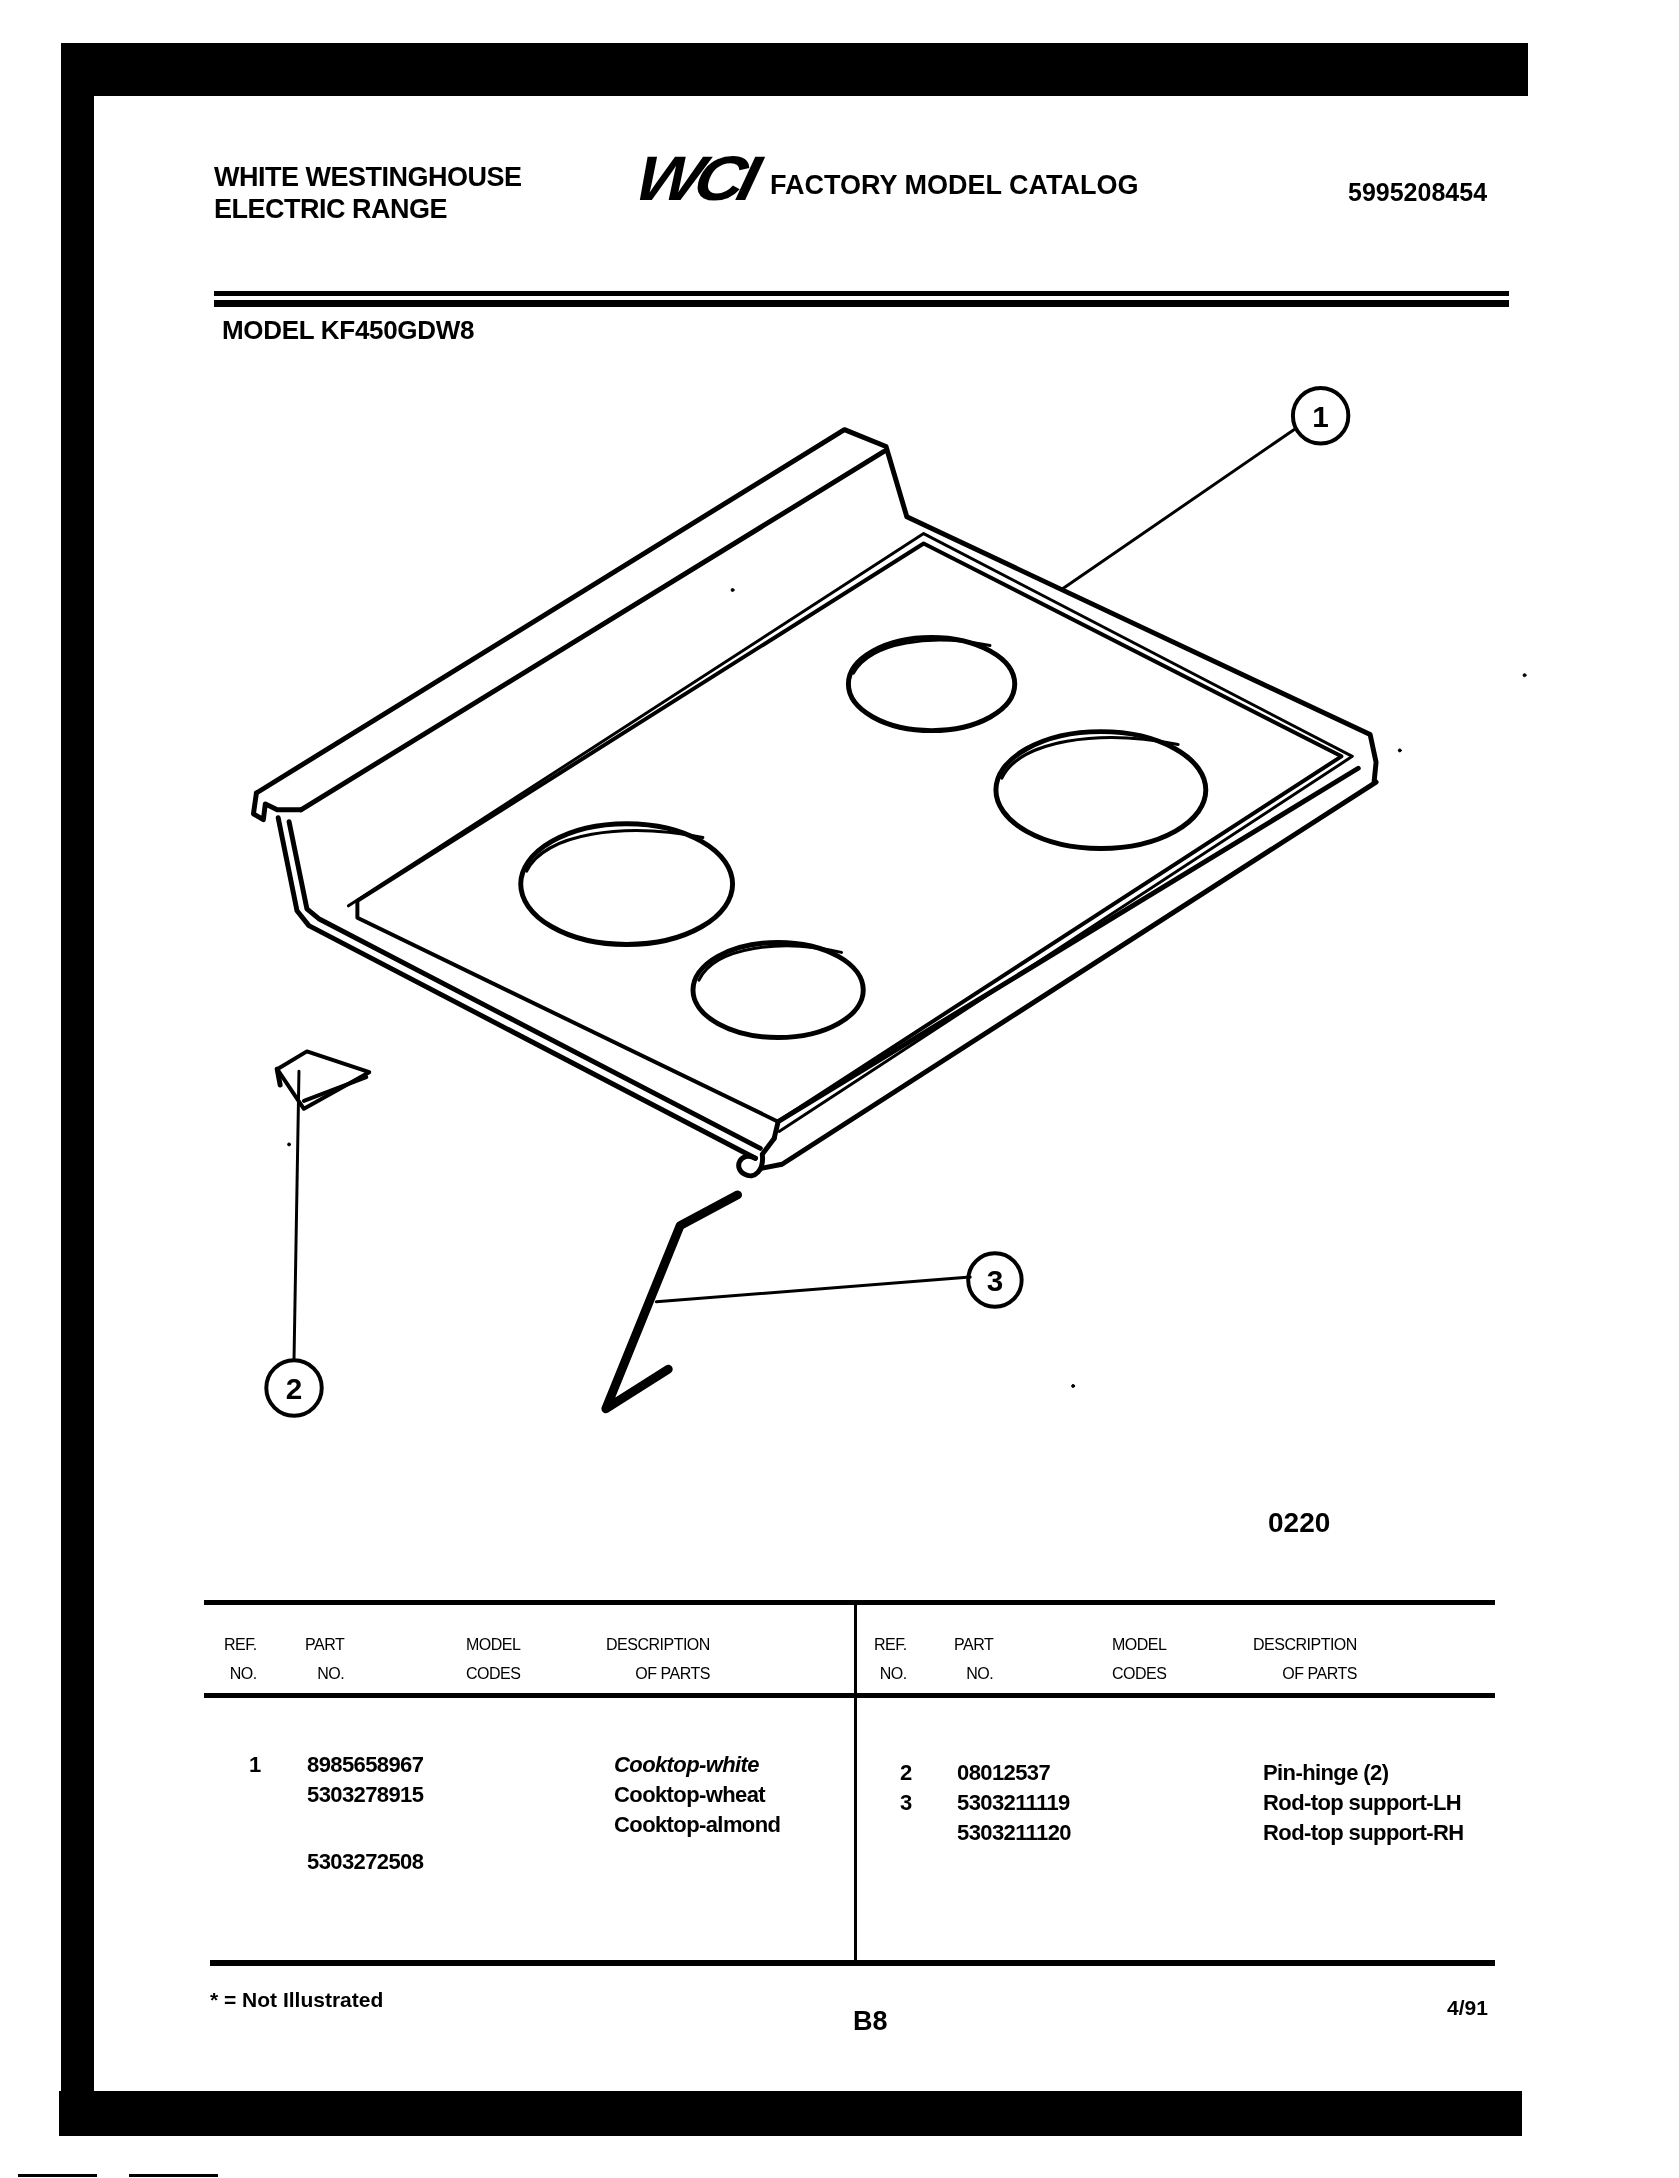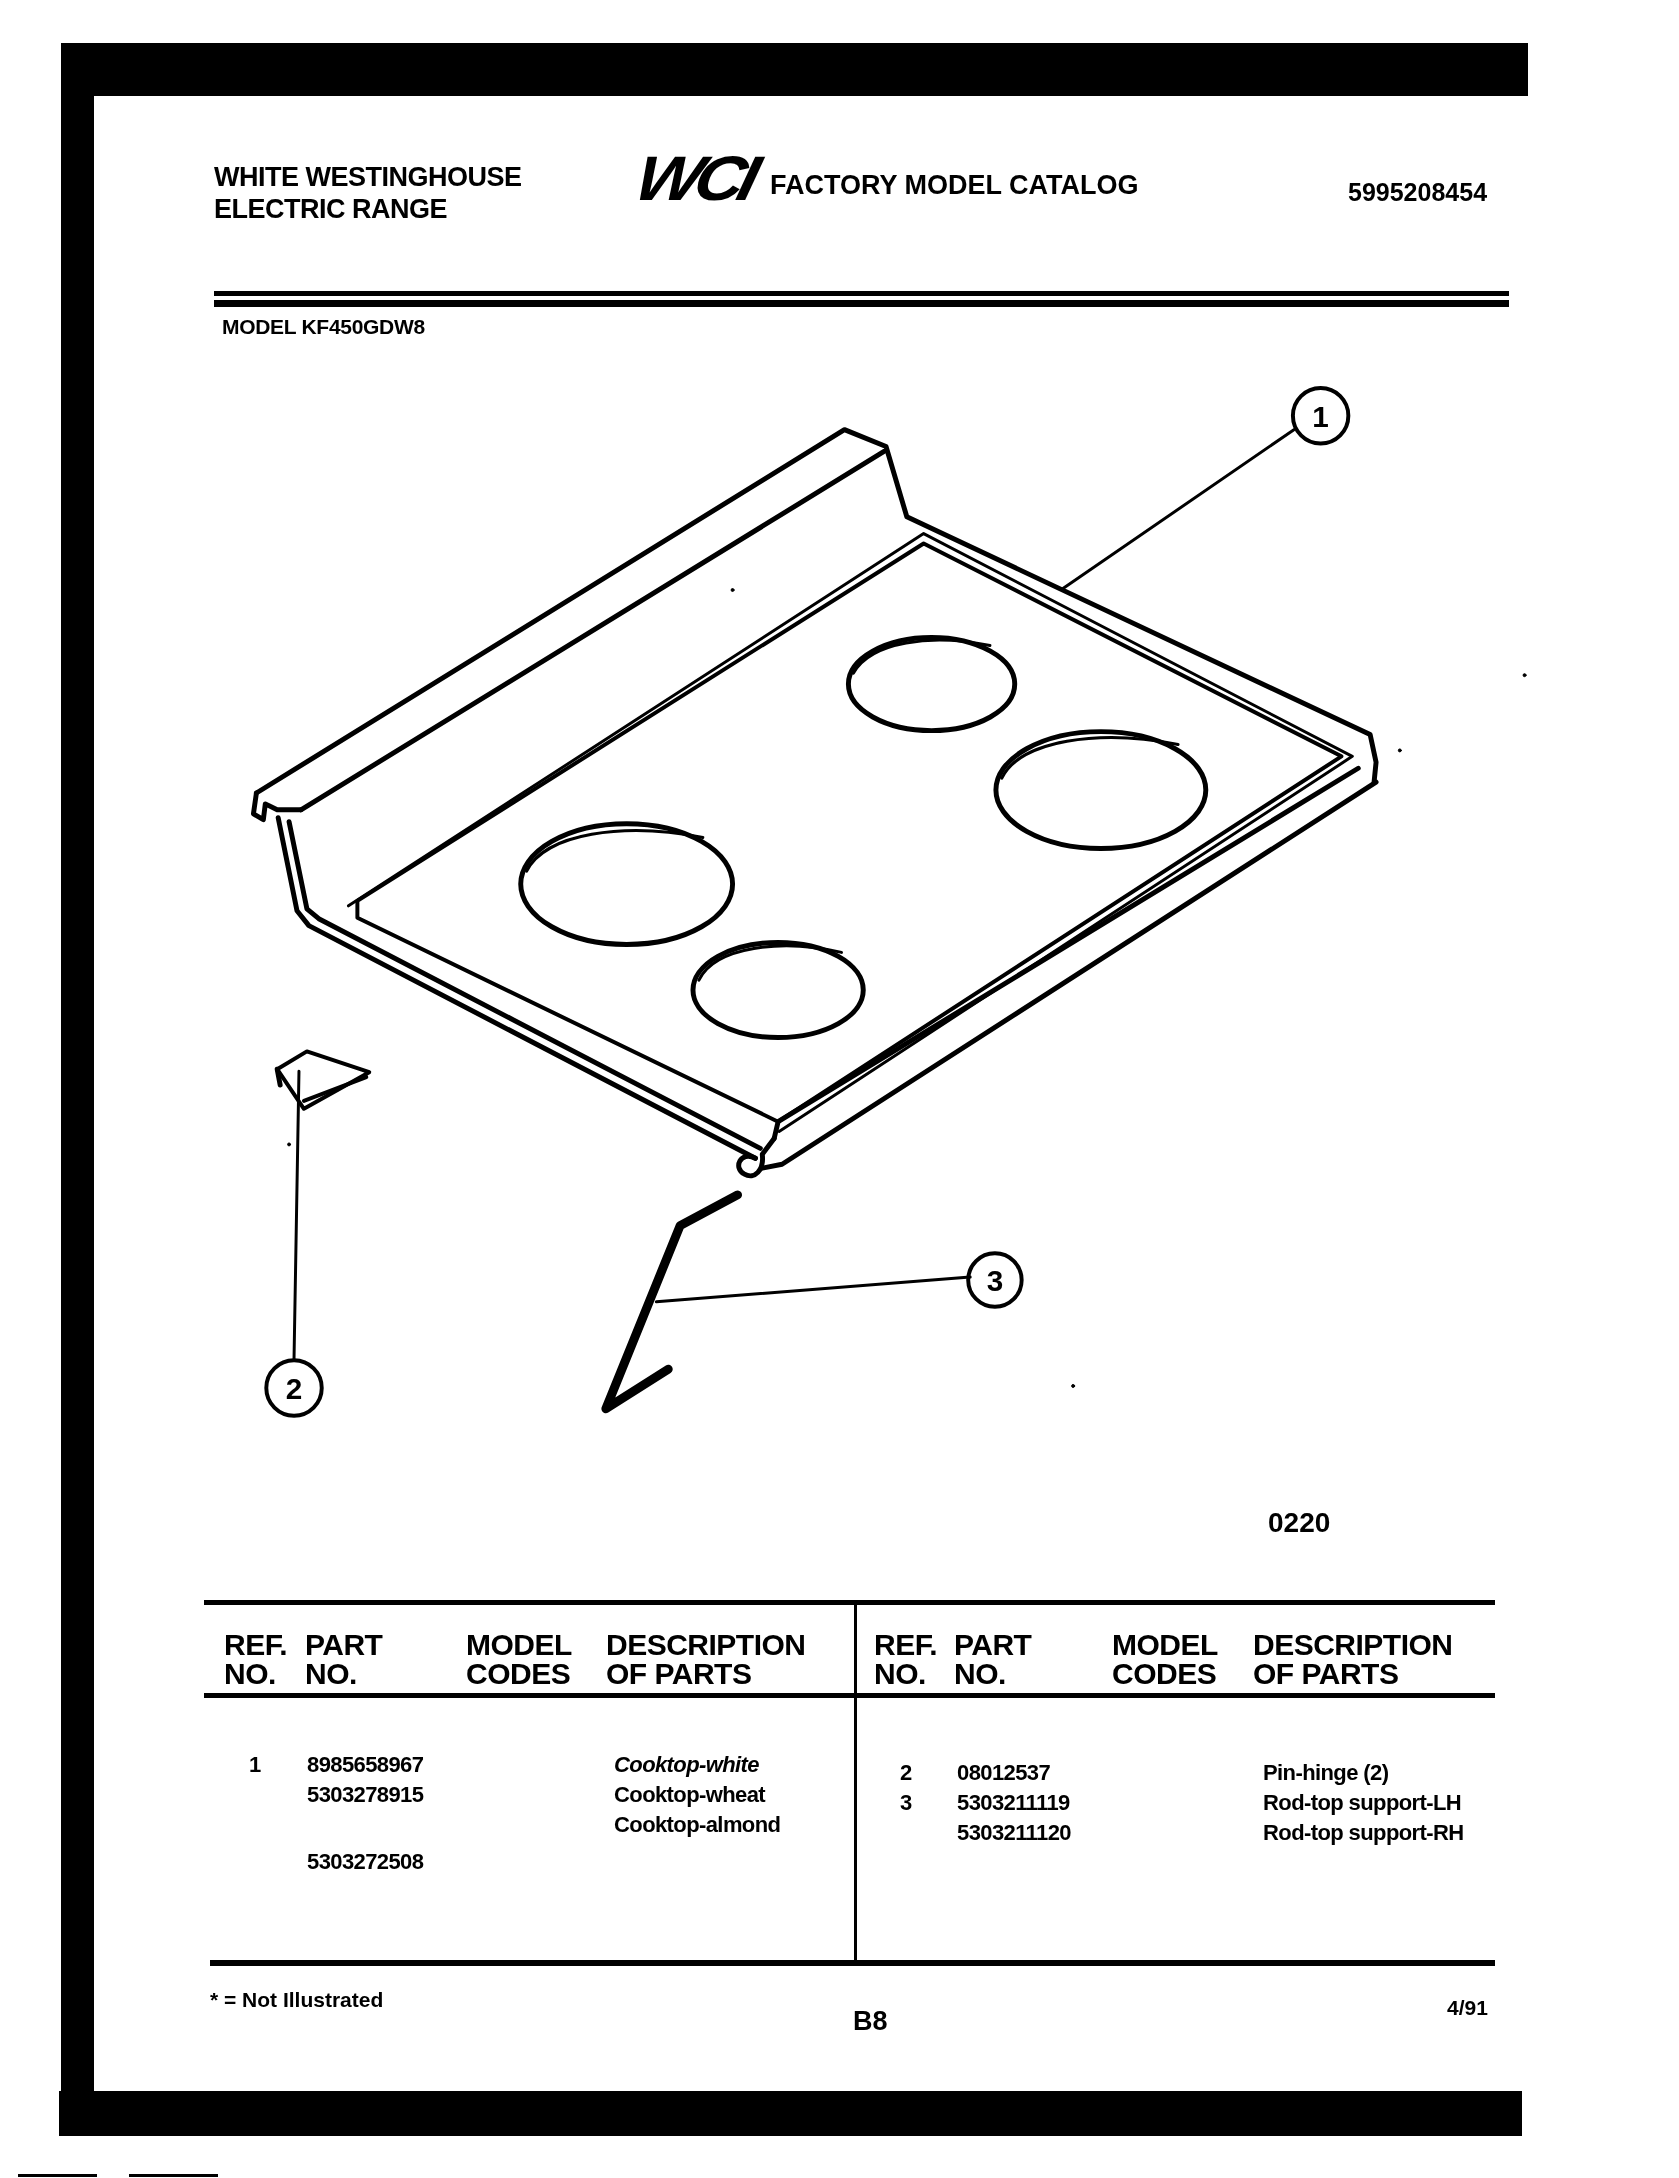--- a/index.html
+++ b/index.html
@@ -3,23 +3,23 @@
 <meta charset="utf-8">
 <style>
   html, body { margin:0; padding:0; background:#ffffff; }
   body { width:1679px; height:2178px; position:relative; overflow:hidden;
          font-family:"Liberation Sans", "DejaVu Sans", sans-serif; color:#000; }
   .abs { position:absolute; }
   .band { position:absolute; background:#000; }
   .hdr { font-weight:bold; font-size:27px; line-height:30px; letter-spacing:-0.5px; transform:scaleY(1.05); transform-origin:left top; }
   .logo { font-weight:900; font-style:italic; font-size:63px; line-height:63px; letter-spacing:-6px; transform:skewX(-14deg) scaleX(1.1); transform-origin:left top; }
   .catalog { font-weight:bold; font-size:27px; letter-spacing:0px; }
-  .model { font-weight:bold; font-size:21px; letter-spacing:-0.3px; }
+  .model { font-weight:bold; font-size:26px; letter-spacing:-0.3px; }
   .rule { position:absolute; background:#000; }
-  .th { position:absolute; font-weight:bold; font-size:30px; line-height:29px; letter-spacing:-0.5px; }
+  .th { position:absolute; font-weight:normal; font-size:16px; line-height:29px; letter-spacing:-0.5px;text-align:right; }
   .td { position:absolute; font-weight:bold; font-size:22px; line-height:30px; letter-spacing:-0.6px; }
   .foot { position:absolute; font-weight:bold; font-size:21px; }
   svg { position:absolute; left:0; top:0; }
   .cl { font-family:"Liberation Sans", sans-serif; font-weight:bold; font-size:30px; }
 </style>
 </head>
 <body>
 
 <div class="band" style="left:61px; top:43px; width:1467px; height:53px;"></div>
 <div class="band" style="left:61px; top:43px; width:33px; height:2093px;"></div>

